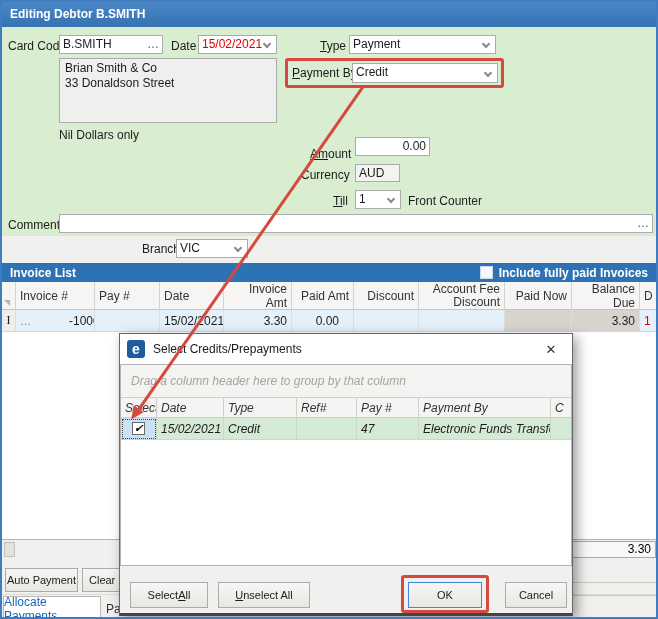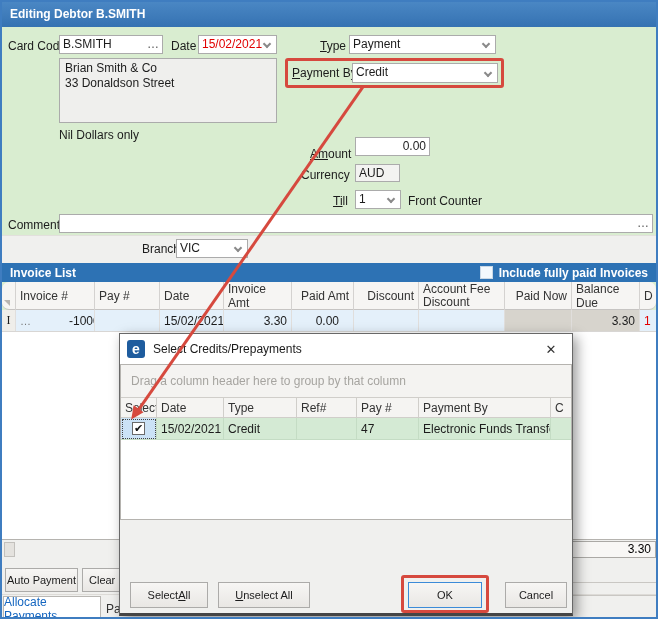--- a/index.html
+++ b/index.html
@@ -13,34 +13,34 @@
   .field.gray{background:#f3f3f1;}
   .field.right{text-align:right;}
   .combo .chev{position:absolute;right:6px;top:5px;}
   .chev{display:inline-block;width:6px;height:6px;border-right:2px solid #8a8a8a;border-bottom:2px solid #8a8a8a;transform:rotate(45deg);}
   .dots{position:absolute;right:3px;top:0;color:#555;font-size:12px;line-height:16px;}
   .memo{background:#efefed;border:1px solid #ababab;font-size:12px;line-height:15px;padding:2px 5px;color:#1c1c1c;}
   .strip{position:absolute;background:#f0f0ee;}
   .invbar{position:absolute;left:0;top:261px;width:654px;height:19px;background:#2d72b4;color:#fff;display:flex;align-items:center;font-size:12px;font-weight:bold;}
   .invbar .t{padding-left:8px;flex:1;}
   .cb{width:13px;height:13px;background:#f2f8fd;border:1px solid #c9d8e6;display:inline-block;}
-  .ghead{position:absolute;left:0;top:280px;width:654px;height:28px;background:#f6f5f3;border-bottom:1px solid #c6c4c2;border-radius:7px;}
+  .ghead{position:absolute;left:0;top:280px;width:654px;height:28px;background:#f6f5f3;border-bottom:1px solid #c6c4c2;}
   .ghead .hc{position:absolute;top:0;height:28px;border-right:1px solid #d4d2d0;font-size:12px;color:#333;display:flex;align-items:center;padding:0 4px;overflow:hidden;}
-  .ghead .hc.r{justify-content:flex-end;text-align:left;}
+  .ghead .hc.r{justify-content:flex-end;text-align:right;}
   .grow{position:absolute;left:0;top:308px;width:654px;height:22px;background:#e4f0fa;border-bottom:1px solid #d8d6d4;}
   .grow .dc{position:absolute;top:0;height:21px;border-right:1px solid #e0dedc;font-size:12px;color:#1c1c1c;display:flex;align-items:center;padding:0 4px;overflow:hidden;white-space:nowrap;}
   .grow .dc.r{justify-content:flex-end;}
   .btn{position:absolute;background:linear-gradient(#f7f6f4,#e9e7e4);border:1px solid #acaba9;font-size:11px;color:#1c1c1c;display:flex;align-items:center;justify-content:center;white-space:nowrap;overflow:hidden;}
   .tab-active{position:absolute;background:#fff;border:1px solid #b9b7b3;border-bottom:none;color:#1566c0;font-size:12px;display:flex;align-items:center;justify-content:center;}
   .dlg{position:absolute;left:117px;top:331px;width:454px;height:283px;background:#f0f0ee;border:1px solid #686868;border-bottom:3px solid #454545;box-shadow:4px 4px 12px rgba(0,0,0,.40);z-index:30;}
   .dlg-title{position:absolute;left:0;top:0;width:100%;height:30px;background:#fff;display:flex;align-items:center;}
   .dlg-logo{width:18px;height:18px;margin-left:7px;background:#1e5c9e;border-radius:3px;color:#fff;font-weight:bold;font-size:14px;display:flex;align-items:center;justify-content:center;}
   .dlg-title .tt{font-size:12px;color:#1a1a1a;margin-left:8px;flex:1;}
   .dlg-close{width:34px;height:28px;display:flex;align-items:center;justify-content:center;font-size:13px;color:#333;margin-right:4px;}
-  .dlg-grid{position:absolute;left:0;top:30px;width:452px;height:156px;border:1px solid #b5b3af;background:#fff;}
+  .dlg-grid{position:absolute;left:0;top:30px;width:452px;height:202px;border:1px solid #b5b3af;background:#fff;font-style:italic;}
   .dlg-group{position:absolute;left:0;top:0;width:450px;height:33px;background:#f4f3f1;border-bottom:1px solid #d0ceca;font-size:12px;color:#a6a4a0;display:flex;align-items:center;padding-left:10px;}
   .dlg-hc{position:absolute;top:33px;height:20px;background:#f5f4f2;border-right:1px solid #d0ceca;border-bottom:1px solid #d0ceca;font-size:12px;color:#333;display:flex;align-items:center;padding:0 4px;overflow:hidden;}
   .dlg-dc{position:absolute;top:53px;height:22px;background:#d4ead4;border-right:1px solid #c4dcc4;border-bottom:1px solid #c4dcc4;font-size:12px;color:#1c1c1c;display:flex;align-items:center;padding:0 4px;overflow:hidden;white-space:nowrap;}
   .selcell{background:#cbe2f6 !important;outline:1px dotted #444;outline-offset:-2px;justify-content:center;}
   .ckbox{width:13px;height:13px;background:#fff;border:1px solid #6a6a6a;font-size:11px;line-height:11px;text-align:center;color:#111;}
   .ann{border:3px solid #d6493e;border-radius:3px;z-index:40;}
   .arrow{position:absolute;left:362px;top:86px;width:400px;height:0;border-top:3px solid #d6493e;transform:rotate(124.8deg);transform-origin:0 0;z-index:41;}
   .arrow .head{position:absolute;left:392px;top:-7px;width:0;height:0;border-left:13px solid #d6493e;border-top:6px solid transparent;border-bottom:6px solid transparent;}
   .tri{width:0;height:0;border-left:6px solid transparent;border-top:6px solid #b7b5b1;transform:rotate(0deg);}
   .line{position:absolute;height:1px;background:#c9c7c3;}

